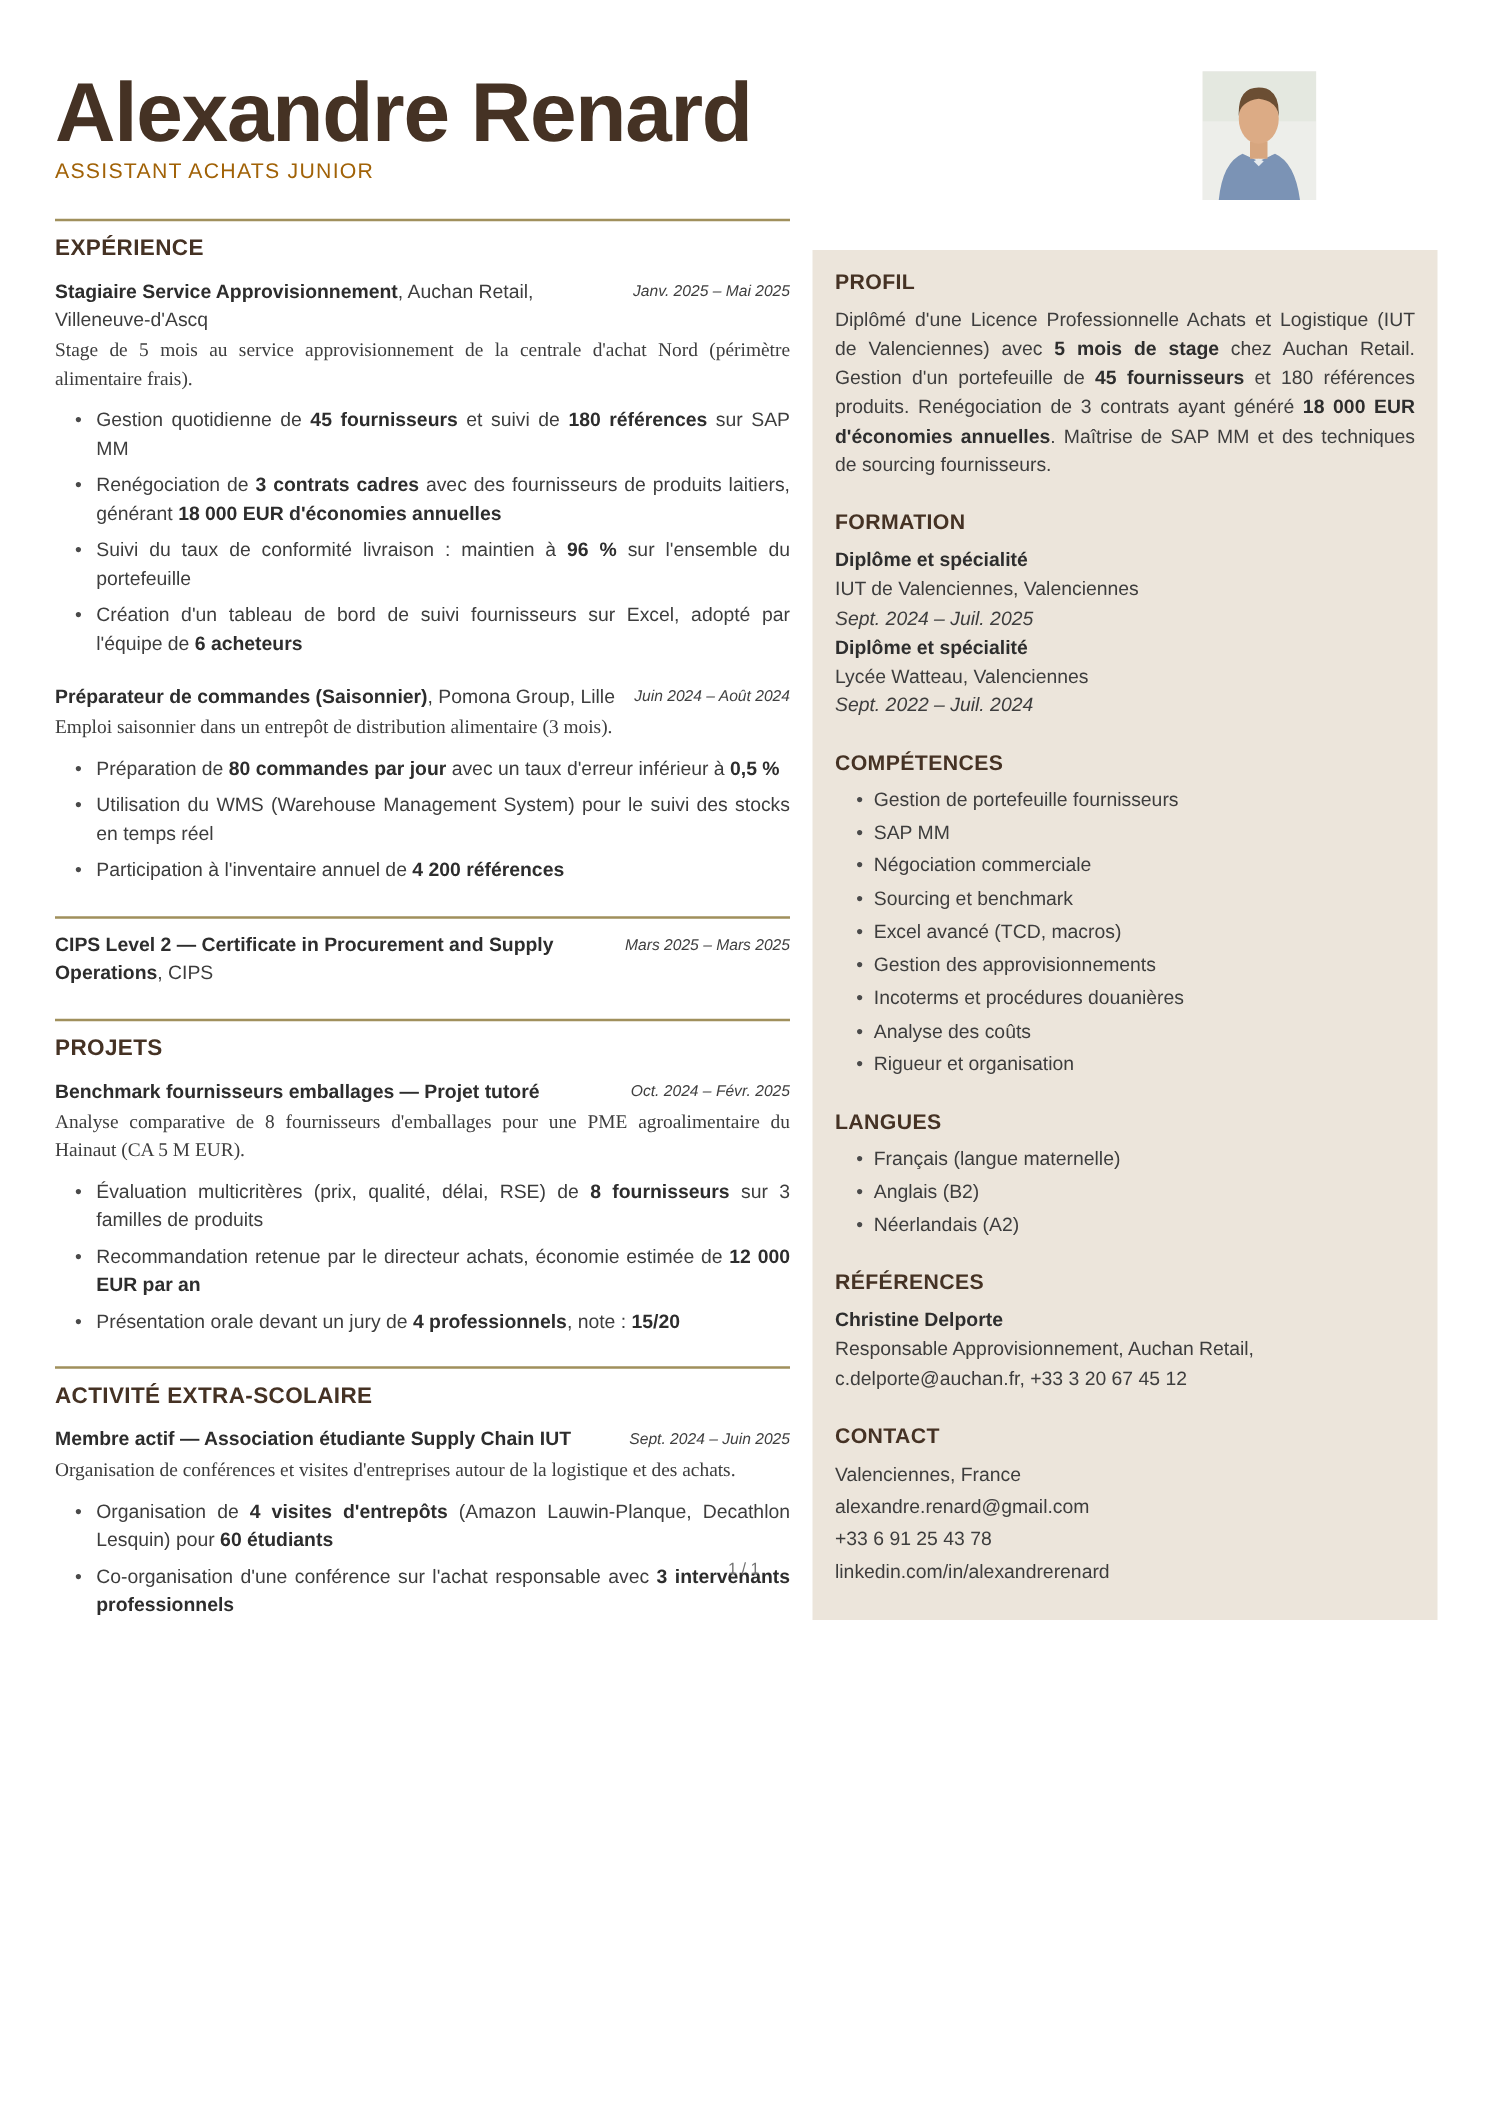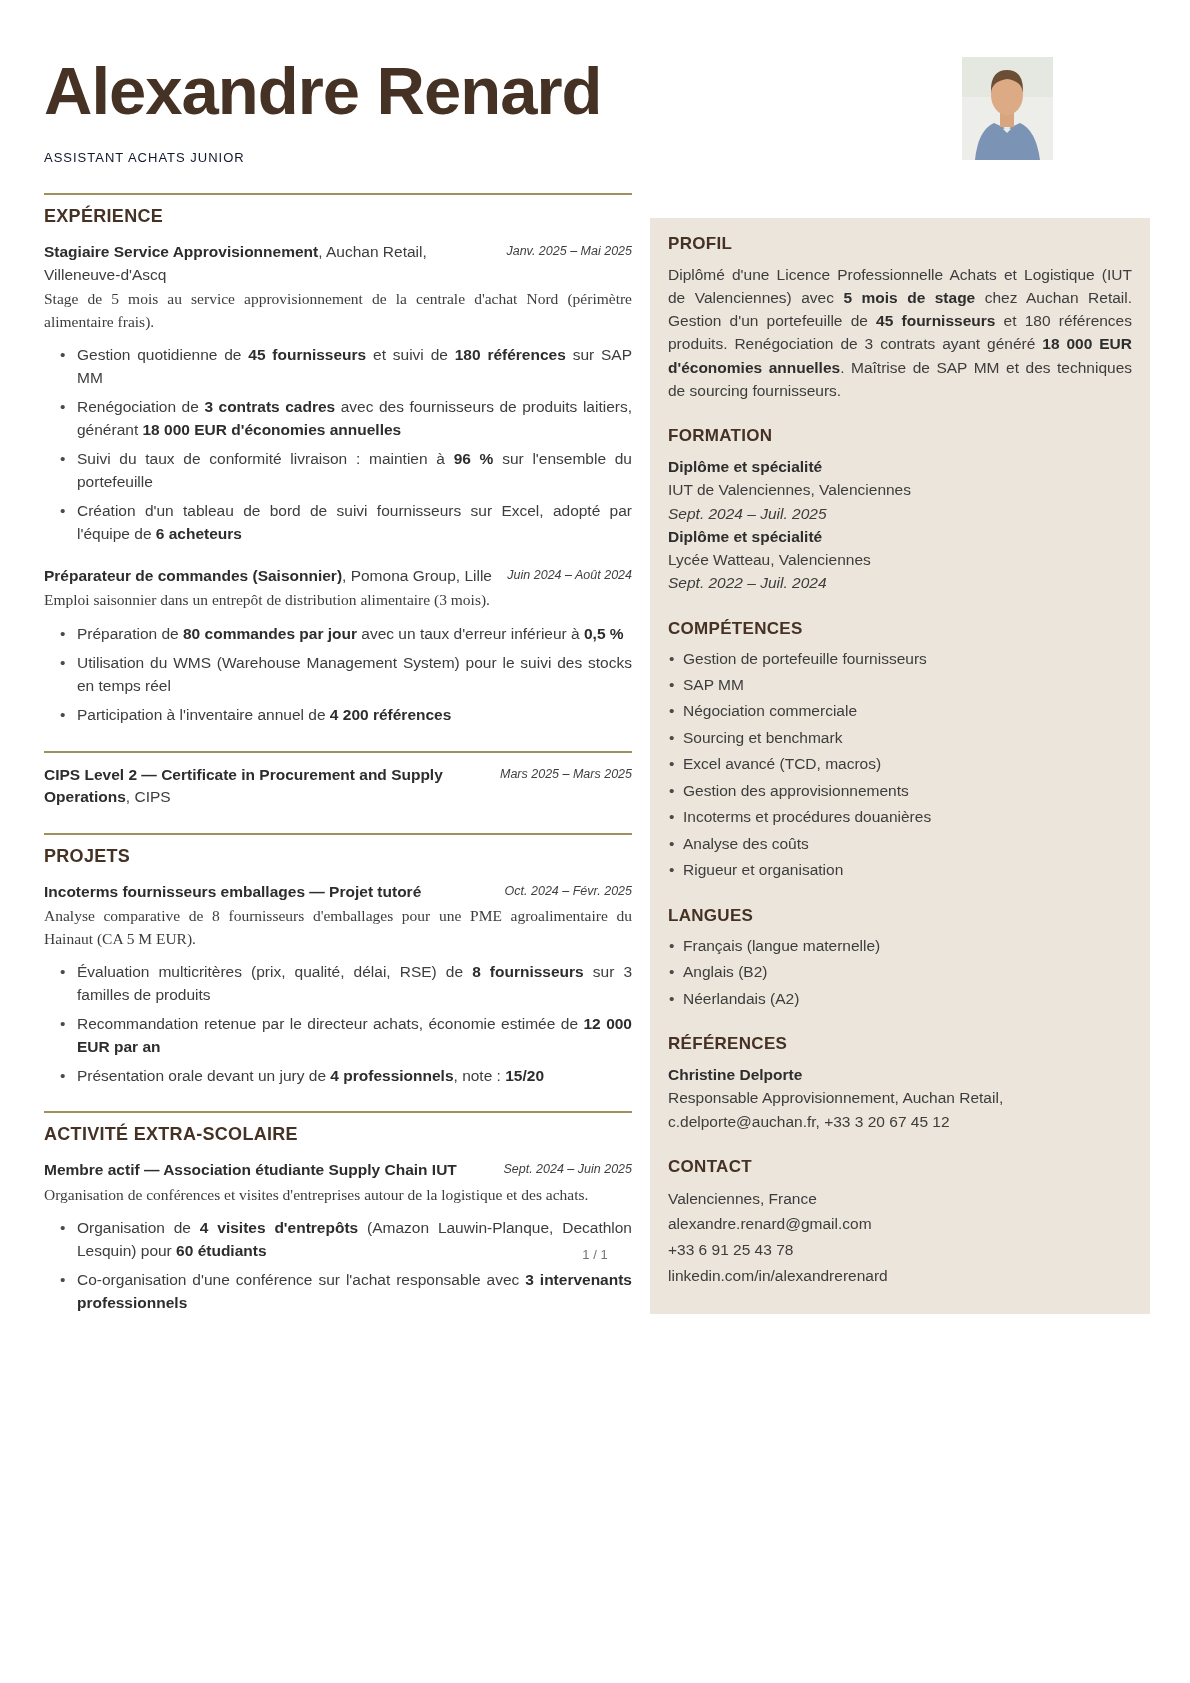--- a/index.html
+++ b/index.html
@@ -20,21 +20,21 @@
     overflow:hidden;
   }
   .page{padding:40px 40px 0 44px;position:relative;width:1190px;height:1296px;}
   
   .name{
     margin-top:16px;
     font-size:67px;font-weight:bold;color:var(--brown);
     letter-spacing:-1px;line-height:1.05;
   }
   .job-title{
-    margin-top:24px;font-size:13px;letter-spacing:1px;color:#0f172a;
+    margin-top:1px;font-size:17px;letter-spacing:1px;color:#a16207;
   }
   .photo{
     position:absolute;top:57px;left:962px;width:91px;height:103px;
     overflow:hidden;background:#edeeea;
   }
   
   .columns{display:flex;margin-top:28px;align-items:center;}
   .main-col{width:588px;flex:none;}
   .side-col{
     width:500px;flex:none;margin-left:18px;
@@ -67,21 +67,21 @@
   strong{color:var(--bold);font-weight:bold;}
   
   .side-section{margin-top:0;}
   .side-section + .side-section{margin-top:24px;}
   .side-heading{
     margin:0 0 9px 0;font-size:17px;font-weight:bold;color:var(--brown);
     letter-spacing:.3px;
   }
   .side-text{margin:0;font-size:15.5px;line-height:1.5;text-align:justify;}
   ul.side-list{margin:0;padding:0 0 0 15px;list-style:none;}
-  ul.side-list li{position:relative;margin-bottom:4px;font-size:15.5px;line-height:1.45;}
+  ul.side-list li{position:relative;margin-bottom:4px;font-size:15.5px;line-height:1.45;margin-left:16px;}
   ul.side-list li::before{content:"•";position:absolute;left:-14px;top:0;color:#4a4a4a;}
   .edu-item{font-size:15.5px;line-height:1.5;}
   .edu-title{font-weight:bold;color:var(--bold);}
   .edu-dates{font-style:italic;}
   .ref-name{font-size:15.5px;font-weight:bold;color:var(--bold);line-height:1.5;}
   .ref-details{font-size:15.5px;line-height:1.5;}
   .contact-line{font-size:15.5px;line-height:1.65;}
   
   .footer{
     position:absolute;bottom:34px;left:0;width:1190px;text-align:center;
@@ -148,21 +148,21 @@
               <div class="entry-title"><strong>CIPS Level 2 — Certificate in Procurement and Supply Operations</strong>, CIPS</div>
               <div class="entry-date">Mars 2025 – Mars 2025</div>
             </div>
           </div>
         </section>
         <section class="left-section">
           <div class="rule"></div>
           <h2 class="section-heading">PROJETS</h2>
           <div class="entry">
             <div class="entry-header">
-              <div class="entry-title"><strong>Incoterms fournisseurs emballages — Projet tutoré</strong></div>
+              <div class="entry-title"><strong>Benchmark fournisseurs emballages — Projet tutoré</strong></div>
               <div class="entry-date">Oct. 2024 – Févr. 2025</div>
             </div>
             <p class="entry-summary">Analyse comparative de 8 fournisseurs d'emballages pour une PME agroalimentaire du Hainaut (CA 5 M EUR).</p>
             <ul class="bullets">
               <li>Évaluation multicritères (prix, qualité, délai, RSE) de <strong>8 fournisseurs</strong> sur 3 familles de produits</li>
               <li>Recommandation retenue par le directeur achats, économie estimée de <strong>12 000 EUR par an</strong></li>
               <li>Présentation orale devant un jury de <strong>4 professionnels</strong>, note : <strong>15/20</strong></li>
             </ul>
           </div>
         </section>

